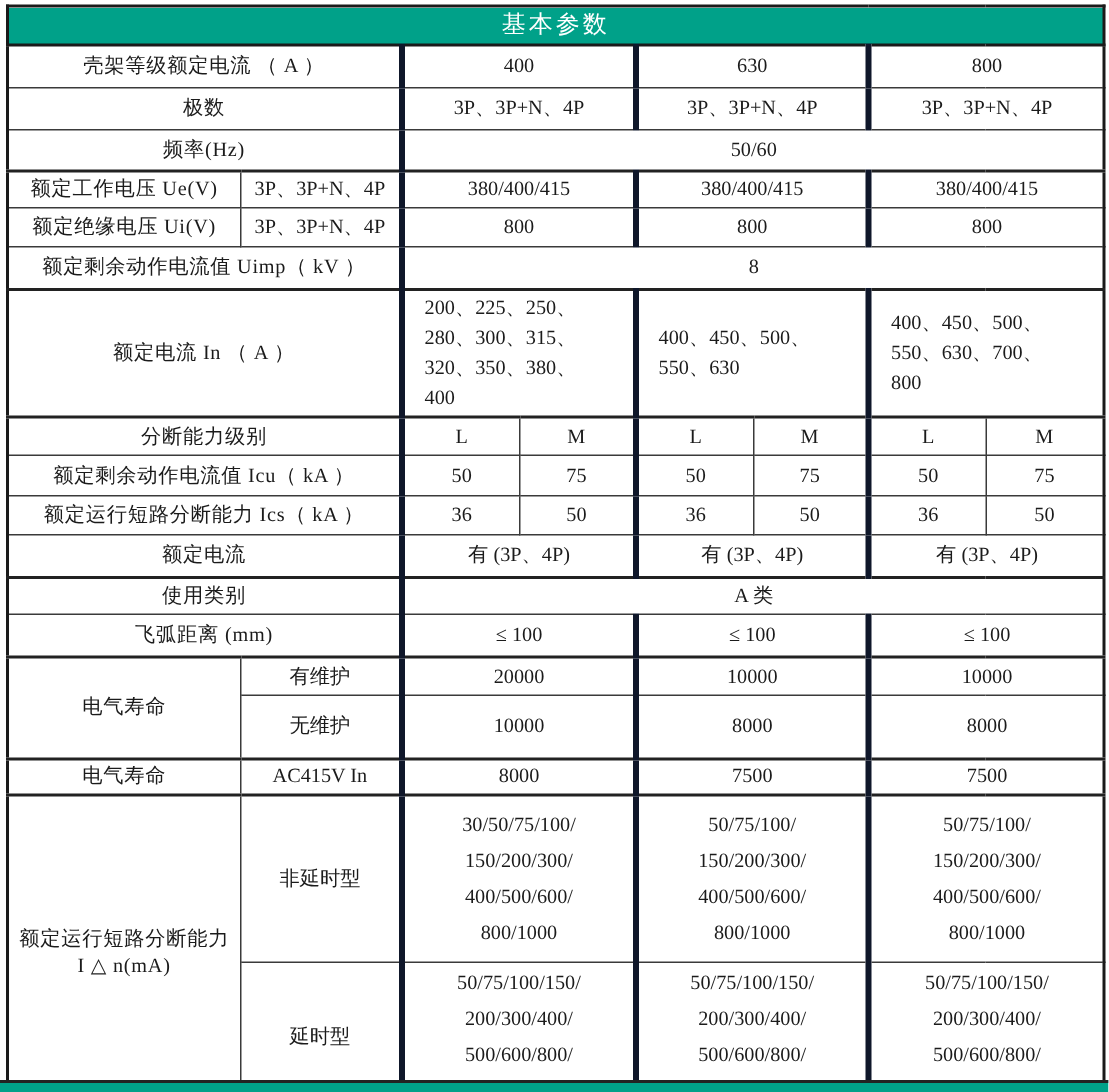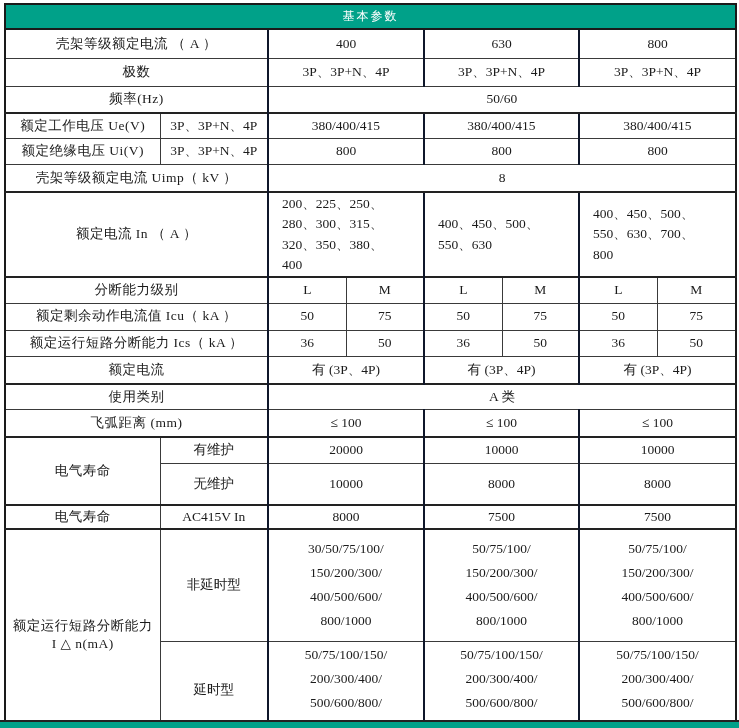--- a/index.html
+++ b/index.html
@@ -31,26 +31,26 @@
     text-align: center;
     vertical-align: middle;
     font-size: 13.5px;
     line-height: 1.35;
     padding: 1px 2px;
     overflow: hidden;
   }
   td.title-cell {
     background: var(--accent, #00A189);
     color: #ffffff;
-    font-size: 12px;
+    font-size: 16px;
     letter-spacing: 2px;
     border: 2px solid #1a1a1a;
   }
   
-  td.vthick { border-left: 2px solid #0f172a; }
+  td.vthick { border-left: 4px solid #0f172a; }
   
   tr.sec td { border-top: 2px solid #222222; }
   td.pre { white-space: pre-line; }
   td.list-cell {
     text-align: left;
     padding-left: 13px;
     line-height: 1.5;
   }
   td.residual-cell {
     line-height: 24px;
@@ -117,21 +117,21 @@
 
     <tr style="height:26px">
       <td class="label">额定绝缘电压 Ui(V)</td>
       <td>3P、3P+N、4P</td>
       <td colspan="2" class="vthick">800</td>
       <td colspan="2" class="vthick">800</td>
       <td colspan="2" class="vthick">800</td>
     </tr>
 
     <tr style="height:28px">
-      <td colspan="2" class="label">壳架等级额定电流 Uimp（ kV ）</td>
+      <td colspan="2" class="label">额定剩余动作电流值 Uimp（ kV ）</td>
       <td colspan="6" class="vthick">8</td>
     </tr>
 
     <tr style="height:83px" class="sec">
       <td colspan="2" class="label">额定电流 In （ A ）</td>
       <td colspan="2" class="vthick pre list-cell">200、225、250、
 280、300、315、
 320、350、380、
 400</td>
       <td colspan="2" class="vthick pre list-cell">400、450、500、

